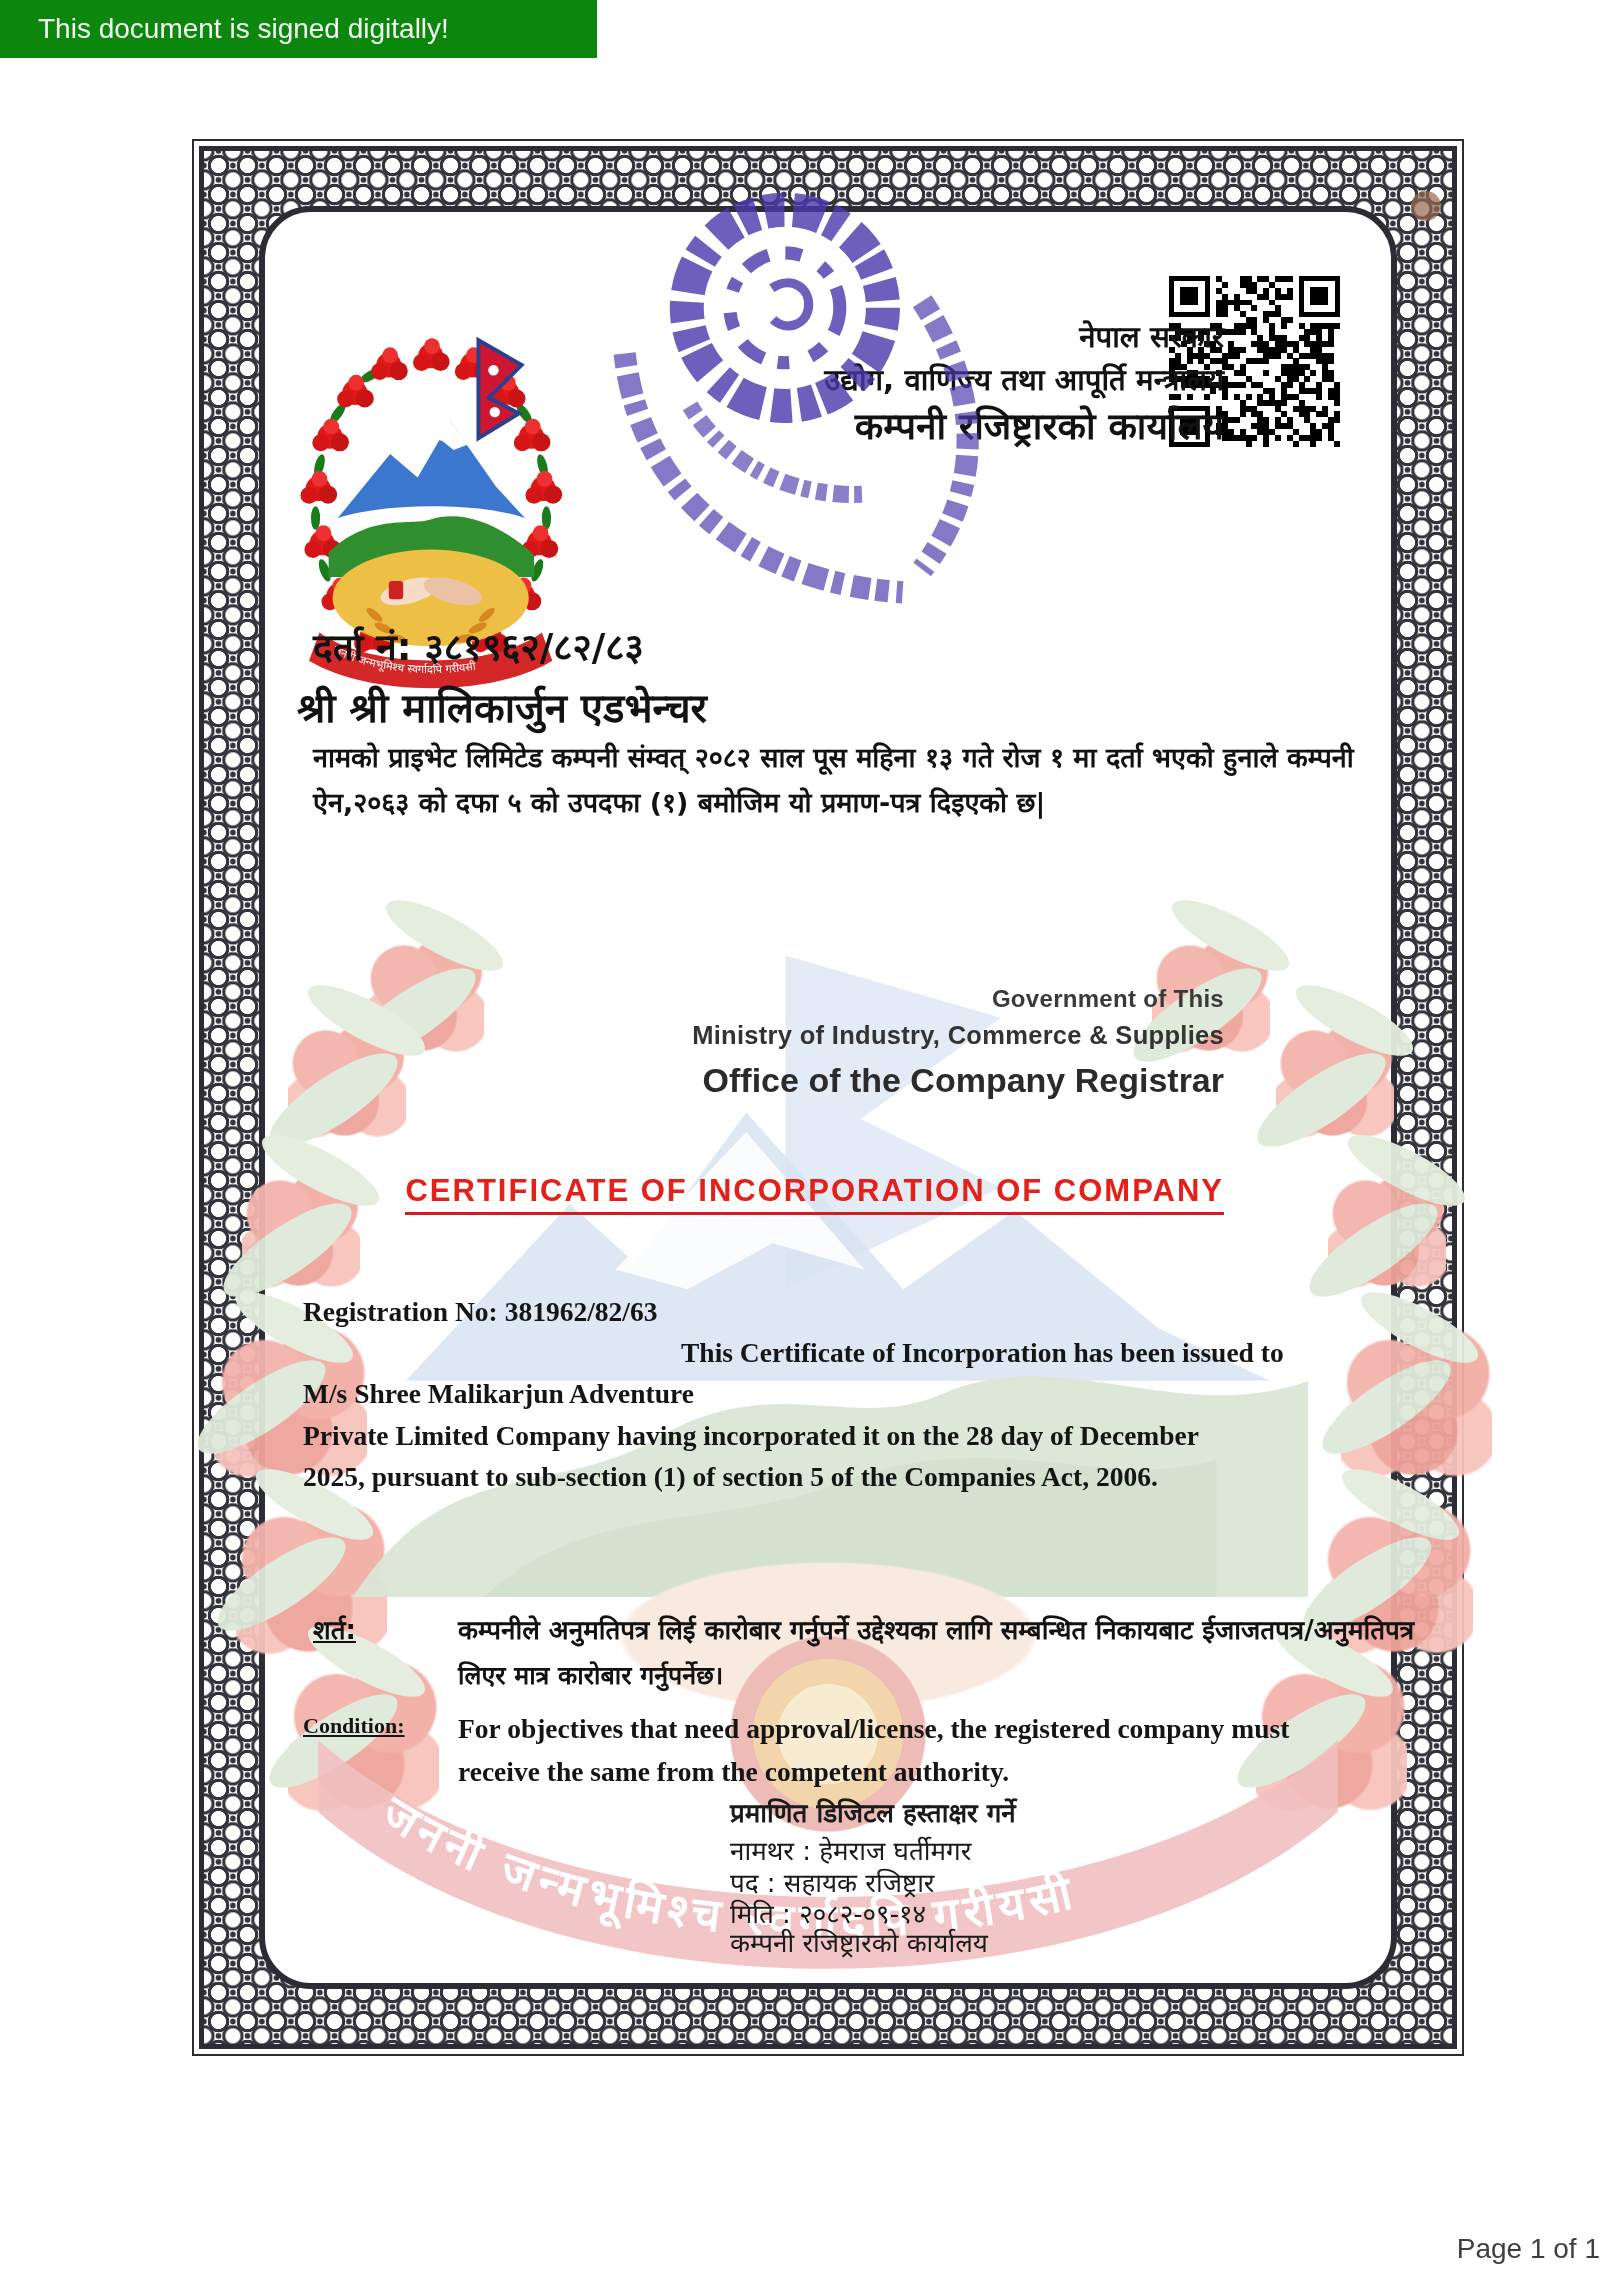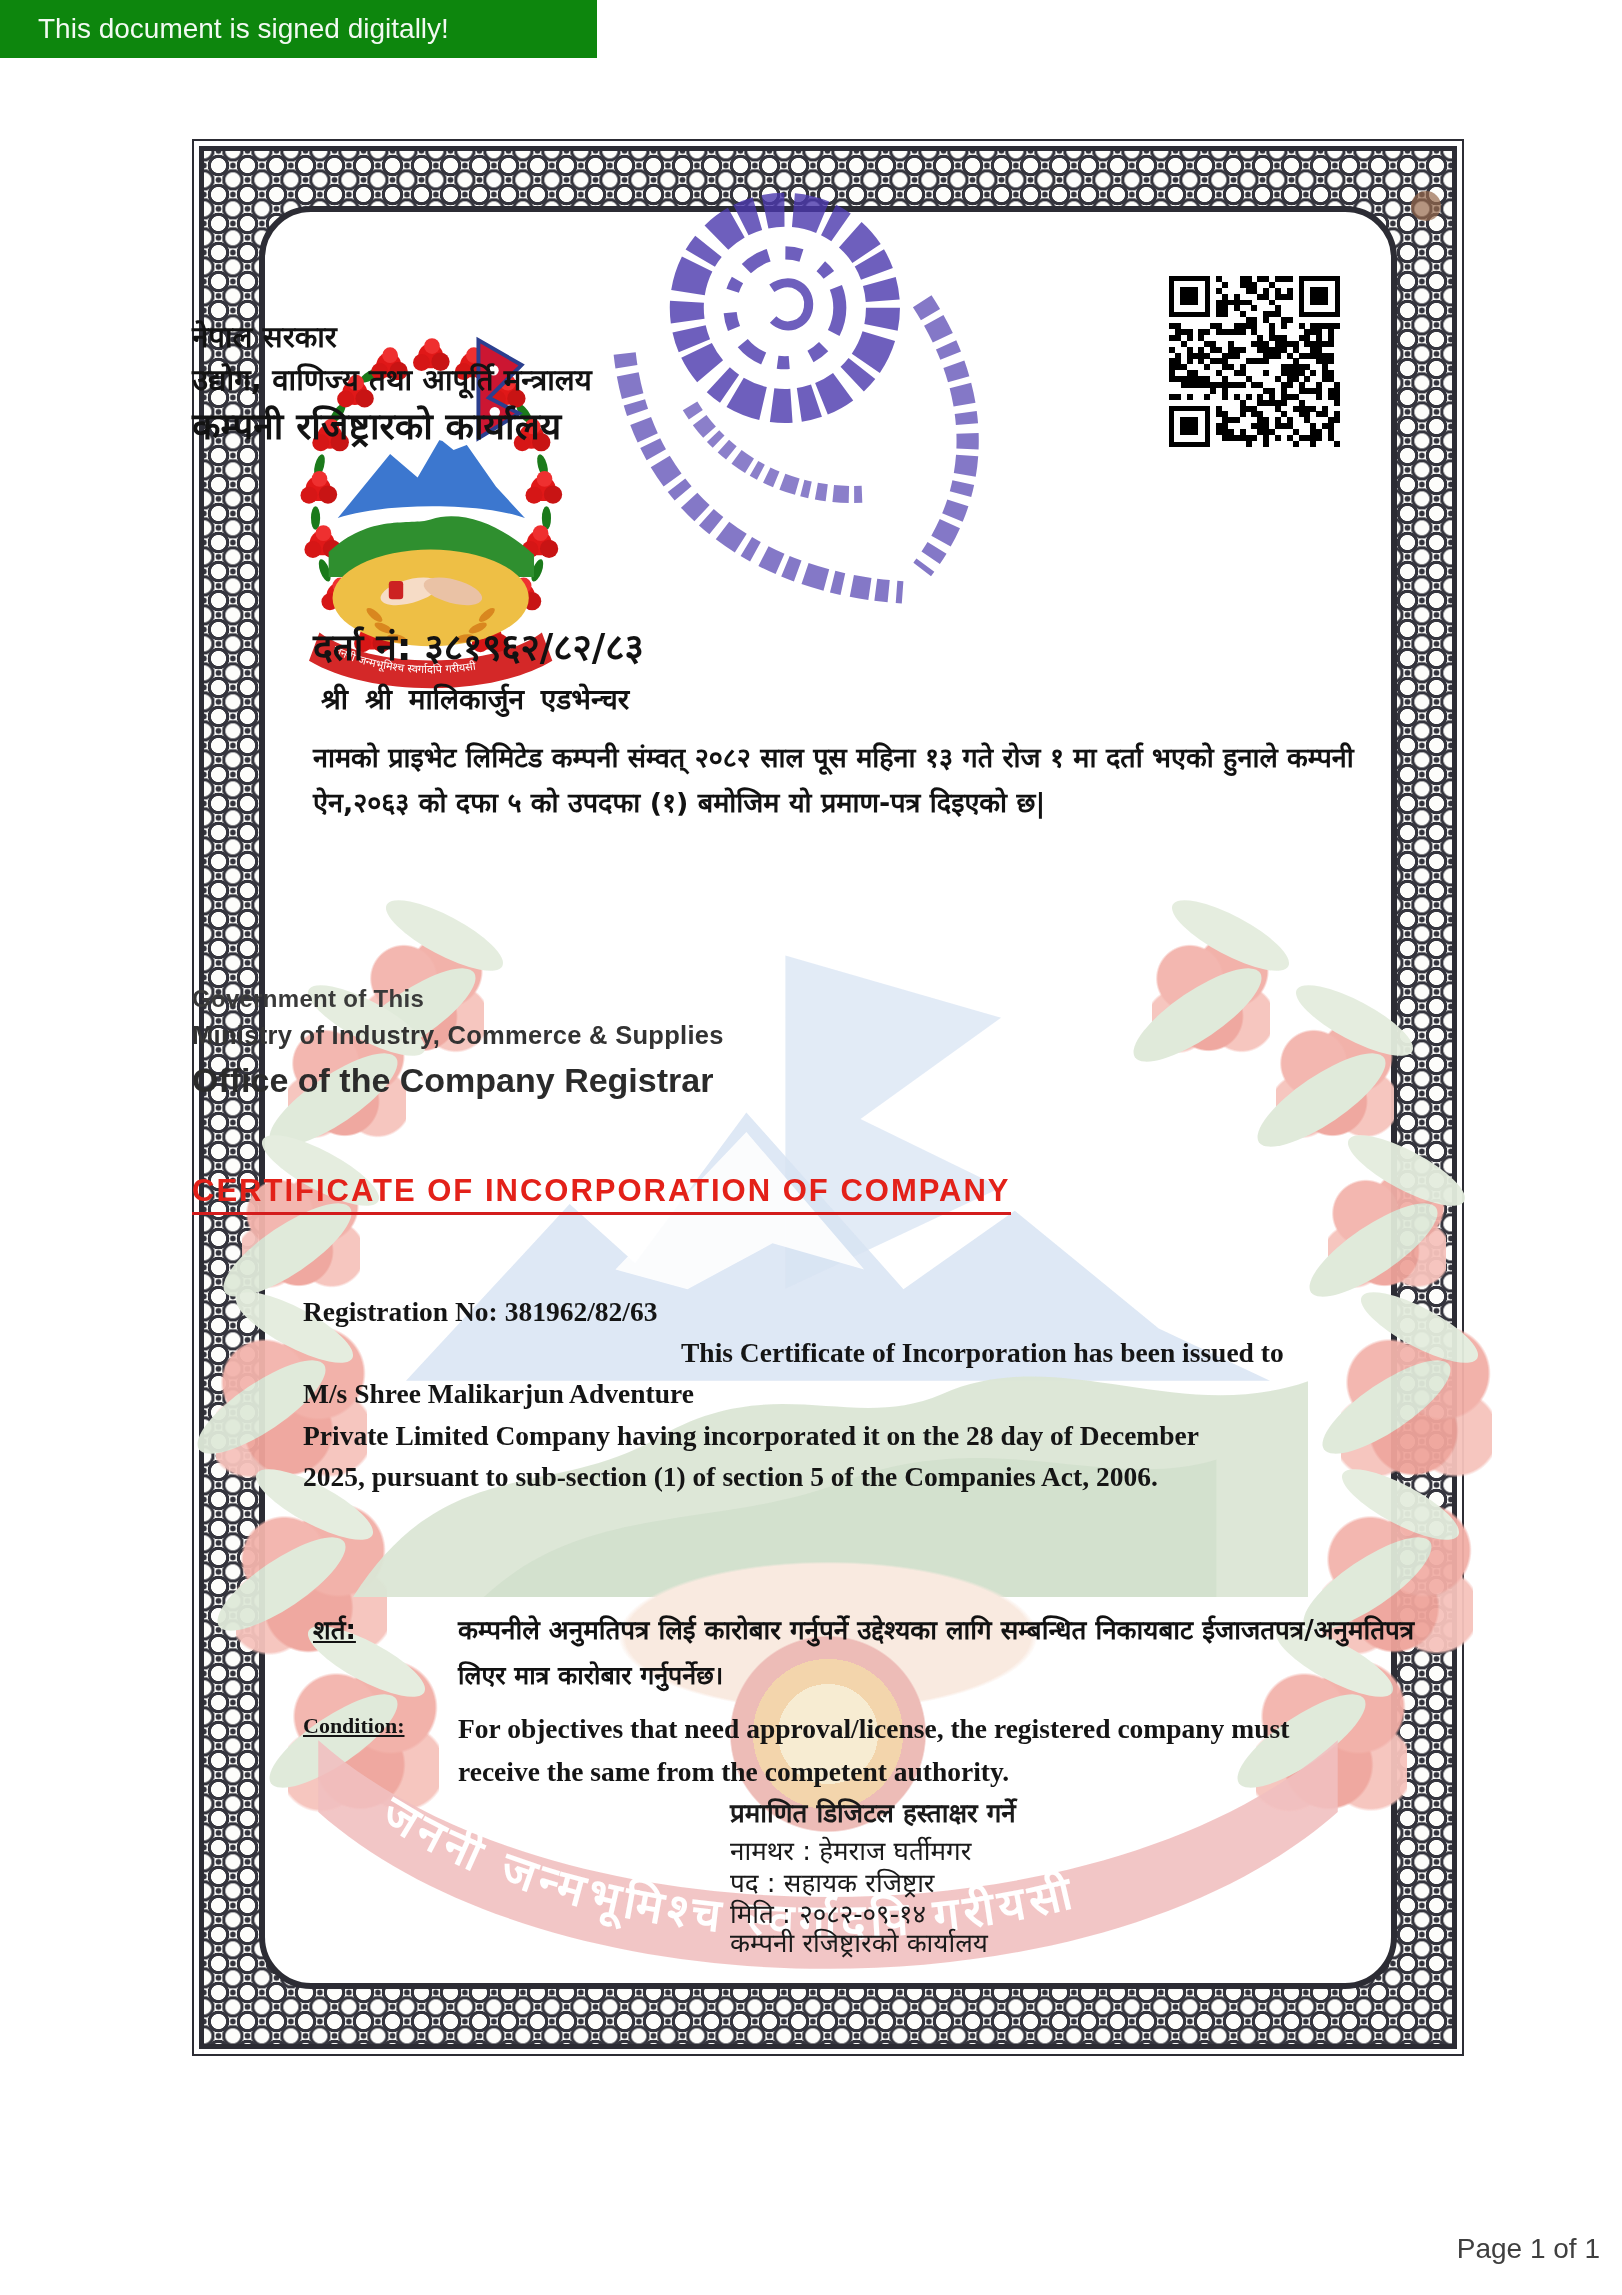--- a/index.html
+++ b/index.html
@@ -45,40 +45,40 @@
   .wm-flower::before { content:""; position:absolute; left:-30px; top:55px; width:151px; height:48px;
     border-radius:50%; background:#dfe9d9; transform:rotate(-34deg); z-index:-1; }
   .wm-flower::after { content:""; position:absolute; left:13px; top:-19.6px; width:131px; height:39px;
     border-radius:50%; background:#e4edde; transform:rotate(28deg); z-index:-1; }
   .wm-big { width:151px; height:151px; }
   .wm-blob { position:absolute; border-radius:50%; }
   .wm-medallion { position:absolute; left:710px; top:1616px; width:236px; height:236px; border-radius:50%;
     background:radial-gradient(circle at 50% 50%, #f7ecd0 0 30%, #f3d3a8 30% 45%, #edb9b4 45% 58%, transparent 59%); }
 
   
-  .centered { position:absolute; left:192px; width:1032px; text-align:left; z-index:2; }
+  .centered { position:absolute; left:192px; width:1032px; text-align:right; z-index:2; }
   .np  { font-family:"DejaVu Sans", sans-serif; color:#121212; }
   .hdr-gov-np      { top:316px; font-size:29.4px; font-weight:700; }
   .hdr-ministry-np { top:359px; font-size:29.4px; font-weight:700; }
   .hdr-office-np   { top:399px; font-size:37px; font-weight:700; }
   .hdr-cert-np     { top:460px; font-size:37px; font-weight:700; color:#e8281e; }
   .hdr-cert-np span { border-bottom:3.3px solid #d51f1f; padding-bottom:5.2px; }
 
   
   .stamp  { position:absolute; left:556px; top:190px; z-index:3; opacity:.8; }
   .emblem { position:absolute; left:292px; top:302px; z-index:2; }
   .qr { position:absolute; left:1169px; top:276px; width:171px; height:171px; background:#fff; z-index:2; }
   .qr-cell { position:absolute; width:5.9px; height:5.9px; background:#000; }
   .qr-finder { position:absolute; width:41px; height:41px; border:5.9px solid #000; box-sizing:border-box; }
   .qr-finder::after { content:""; position:absolute; left:5.9px; top:5.9px; width:17.7px; height:17.7px; background:#000; }
 
   
   .abs { position:absolute; z-index:2; white-space:nowrap; }
   .reg-np     { left:313px; top:620px;  font-size:37px; font-weight:700; }
-  .company-np { left:321px; top:679px; font-size:28px; font-weight:700;font-family:Liberation Mono, monospace; }
+  .company-np { left:297px; top:679px; font-size:40px; font-weight:700; }
   .para-np1   { left:313px; top:738px; font-size:27px; font-weight:700; }
   .para-np2   { left:313px; top:783px; font-size:27px; font-weight:700; }
 
   .gov-en      { top:985px; font-size:24px; font-weight:600; color:#3a3a3a; letter-spacing:0.3px; }
   .ministry-en { top:1021px; font-size:25.5px; font-weight:600; color:#333333; letter-spacing:0.3px; }
   .office-en   { top:1061px; font-size:34px; font-weight:700; color:#2b2b2b; }
   .cert-en     { top:1173px; font-size:31px; font-weight:700; color:#e32119; letter-spacing:2px; }
   .cert-en span { border-bottom:3.3px solid #d31c1c; padding-bottom:3.9px; }
 
   .serif { font-family:"Liberation Serif", serif; font-weight:700; color:#151515; }

